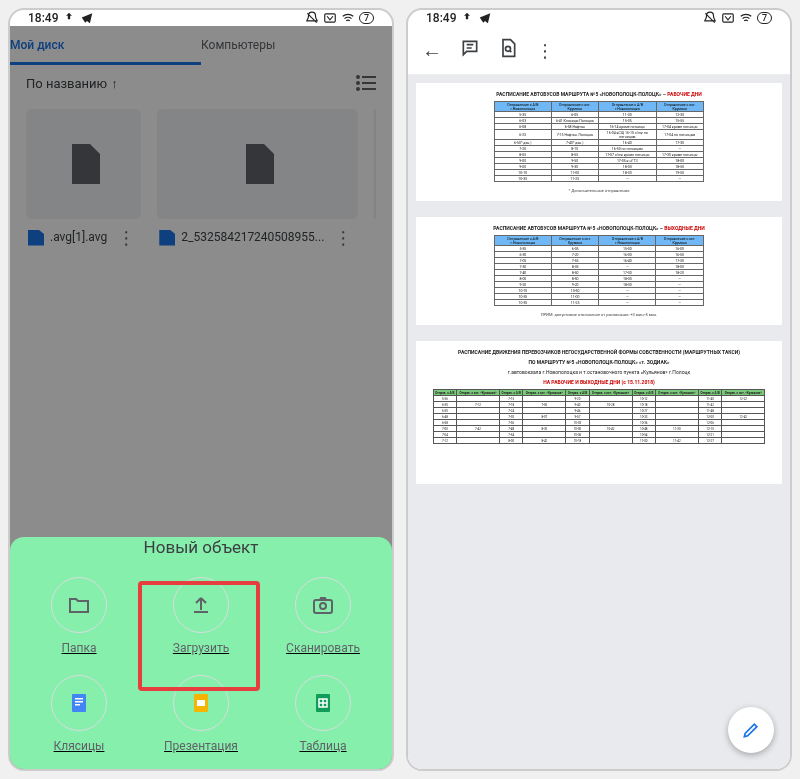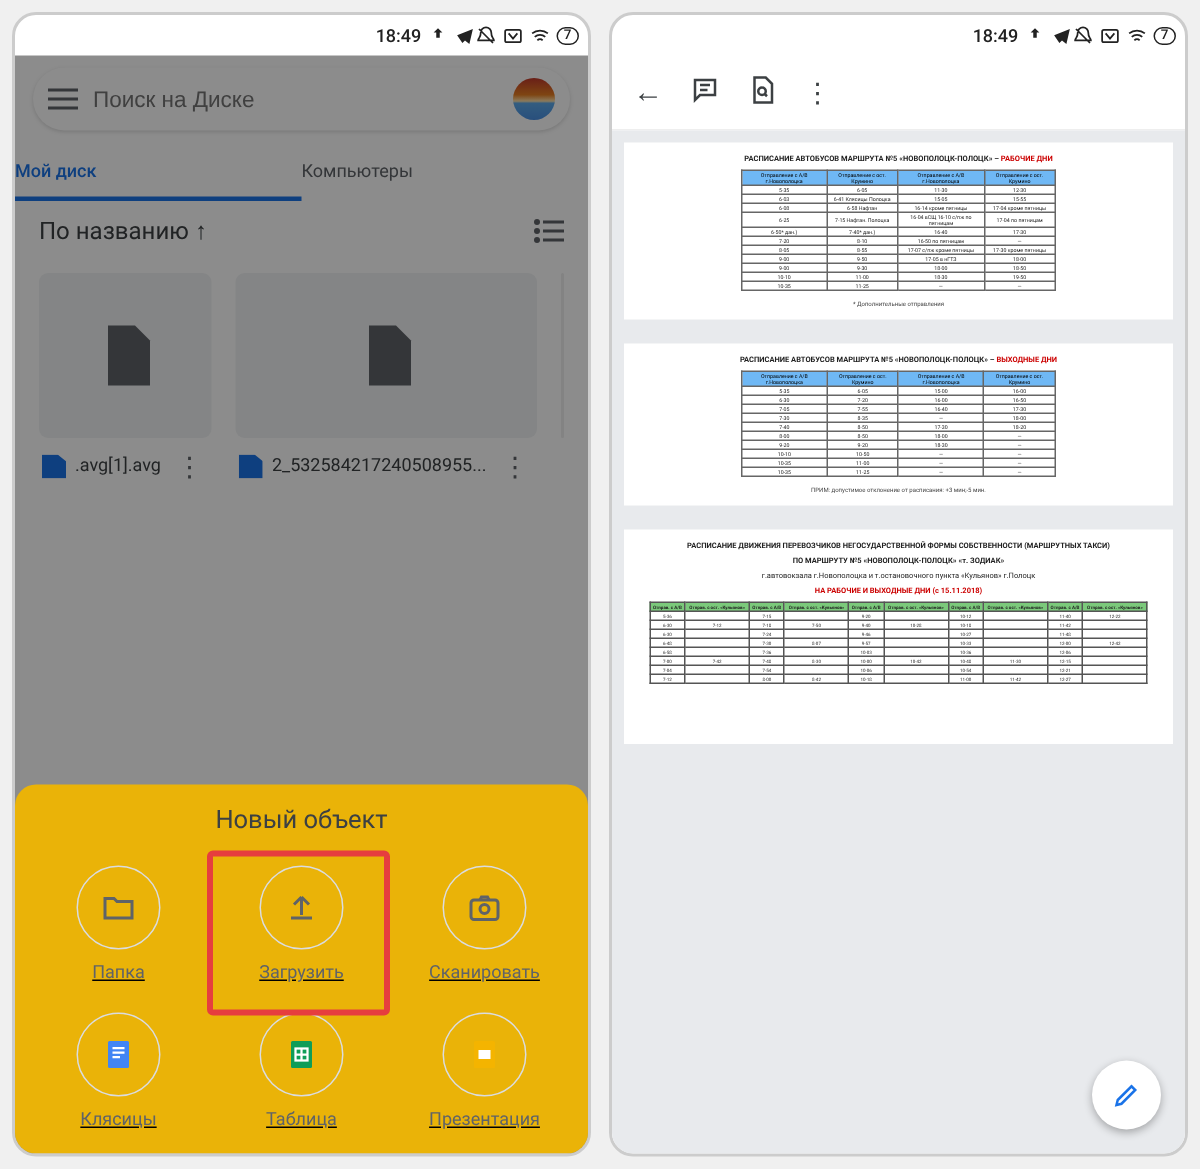--- a/index.html
+++ b/index.html
@@ -17,25 +17,25 @@
     background: #fff;
     border-radius: 16px;
     border: 2px solid #ccc;
     overflow: hidden;
     position: relative;
     display: flex;
     flex-direction: column;
   }
   
   .status-bar {
-    height: 27px;
+    height: 16px;
     display: flex;
-    justify-content: flex-end;
+    justify-content: space-between;
     align-items: center;
-    padding: 0 6px;
+    padding: 0 18px;
     font-size: 12px;
     font-weight: 500;
     color: #222;
   }
   .status-icons { display: flex; gap: 4px; align-items: center; }
   .status-icons svg { width: 14px; height: 14px; }
 
   
   .drive-content { flex:1; position: relative; }
   .dim-overlay {
@@ -66,21 +66,21 @@
   .tabs {
     display: flex;
   }
   .tab {
     flex:1; padding: 12px 0 10px;
     font-size: 12px; color:#5f6368;
   }
   .tab.active { color:#1a73e8; border-bottom: 3px solid #1a73e8; font-weight:500; }
   .sort-row {
     display:flex; justify-content:space-between; align-items:center;
-    padding: 10px 16px; font-size: 16px; color:#3c4043;
+    padding: 10px 16px; font-size: 13px; color:#3c4043;
   }
   .sort-row .arrow { margin-left:4px; }
   .grid {
     display:grid; grid-template-columns: 1fr 1fr 1fr 1fr;
     gap: 0; padding: 0 8px;
   }
   .file-card {
     padding: 8px;
   }
   .file-thumb {
@@ -88,22 +88,22 @@
     display:flex; align-items:center; justify-content:center;
   }
   .file-thumb svg { width:48px; height:48px; fill:#5f6368; }
   .file-meta { display:flex; align-items:center; gap:6px; padding:8px 2px; }
   .file-meta .fileicon { width:16px; height:16px; background:#1a73e8; clip-path: polygon(0 0, 65% 0, 100% 28%, 100% 100%, 0 100%); }
   .file-meta .name { font-size:12px; color:#3c4043; flex:1; white-space: normal; line-height:1.3; }
   .file-meta .more { color:#5f6368; font-size:18px; padding:0 4px; }
 
   .bottom-sheet {
     position:absolute; left:0; right:0; bottom:0;
-    background:#eab308; border-radius: 14px 14px 0 0;
-    z-index: 10; padding: 14px 8px 8px;
+    background:#86efac; border-radius: 14px 14px 0 0;
+    z-index: 10; padding: 0 8px 8px;
   }
   .sheet-title { text-align:center; font-size:17px; color:#3c4043; margin-bottom: 12px; }
   .sheet-grid {
     display:grid; grid-template-columns: repeat(3, 1fr);
     gap: 4px 0;
     text-decoration: underline;
   }
   .sheet-item {
     display:flex; flex-direction:column; align-items:center;
     padding: 8px 4px;
@@ -186,29 +186,20 @@
           <path d="M7 9l5 6 5-6"></path>
         </svg>
       <svg viewBox="0 0 24 24" fill="none" stroke="#222" stroke-width="2">
           <path d="M3 9a14 14 0 0118 0M6 13a9 9 0 0112 0M9 17a4 4 0 016 0"></path>
         </svg>
       <span style="border:1px solid #222;border-radius:6px;padding:0 4px;font-size:9px">7</span>
     </div>
   </div>
 
   <div class="drive-content">
-    <div class="search-row">
-      <div class="hamburger">
-          <span></span>
-          <span></span>
-          <span></span>
-        </div>
-      <input placeholder="Поиск на Диске" style="">
-      <div class="avatar"></div>
-    </div>
     <div class="tabs">
       <div class="tab active">Мой диск</div>
       <div class="tab">Компьютеры</div>
     </div>
     <div class="sort-row">
       <span><span>По названию</span><span class="arrow">↑</span></span>
       <svg width="20" height="16" viewBox="0 0 20 16" fill="#5f6368">
           <circle cx="2" cy="2" r="2"></circle>
           <rect x="6" y="1" width="14" height="2"></rect>
           <circle cx="2" cy="8" r="2"></circle>
@@ -287,37 +278,37 @@
                 <rect x="5" y="3" width="14" height="18" rx="1"></rect>
                 <rect x="8" y="7" width="8" height="1.5" fill="#fff"></rect>
                 <rect x="8" y="10" width="8" height="1.5" fill="#fff"></rect>
                 <rect x="8" y="13" width="5" height="1.5" fill="#fff"></rect>
               </svg>
             </div>
           <div class="sheet-label">Клясицы</div>
         </div>
         <div class="sheet-item">
           <div class="sheet-circle">
+              <svg viewBox="0 0 24 24" fill="#f4b400">
+                <rect x="5" y="3" width="14" height="18" rx="1"></rect>
+                <rect x="8" y="9" width="8" height="6" fill="#fff"></rect>
+              </svg>
+            </div>
+          <div class="sheet-label">Презентация</div>
+        </div>
+        <div class="sheet-item">
+          <div class="sheet-circle">
               <svg viewBox="0 0 24 24" fill="#0f9d58">
                 <rect x="5" y="3" width="14" height="18" rx="1"></rect>
                 <rect x="8" y="8" width="8" height="8" fill="none" stroke="#fff" stroke-width="1.5"></rect>
                 <line x1="12" y1="8" x2="12" y2="16" stroke="#fff" stroke-width="1.5"></line>
                 <line x1="8" y1="12" x2="16" y2="12" stroke="#fff" stroke-width="1.5"></line>
               </svg>
             </div>
           <div class="sheet-label">Таблица</div>
-        </div>
-        <div class="sheet-item">
-          <div class="sheet-circle">
-              <svg viewBox="0 0 24 24" fill="#f4b400">
-                <rect x="5" y="3" width="14" height="18" rx="1"></rect>
-                <rect x="8" y="9" width="8" height="6" fill="#fff"></rect>
-              </svg>
-            </div>
-          <div class="sheet-label">Презентация</div>
         </div>
       </div>
       <div class="highlight-box" style="left:128px;top:44px;width:122px;height:110px"></div>
     </div>
   </div>
 </div>
 
 <div class="phone">
   <div class="status-bar">
     <div class="status-icons">

